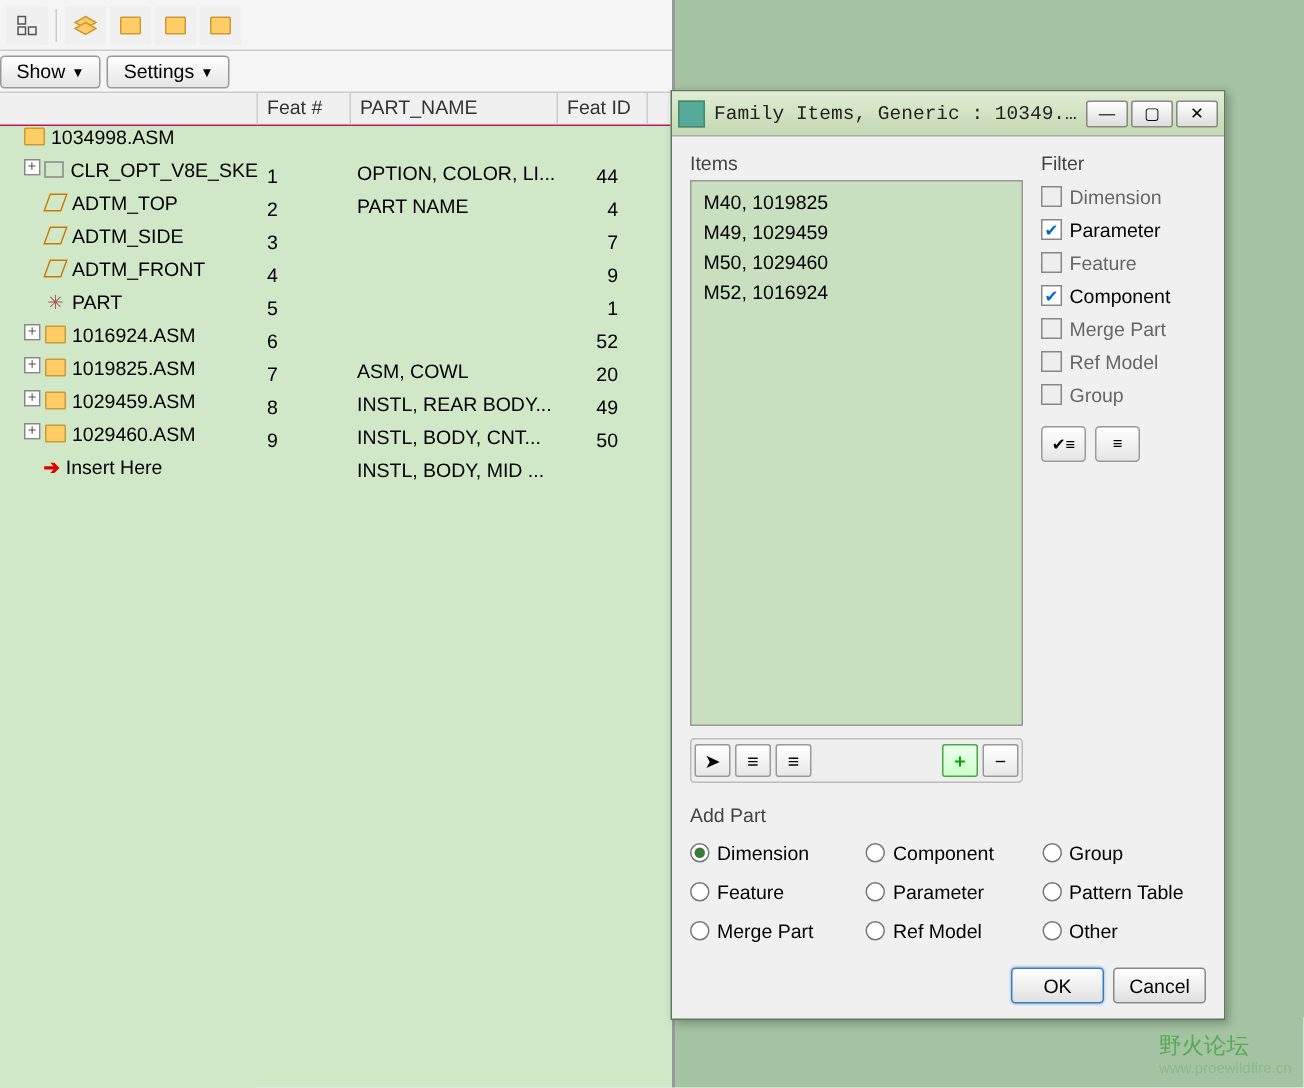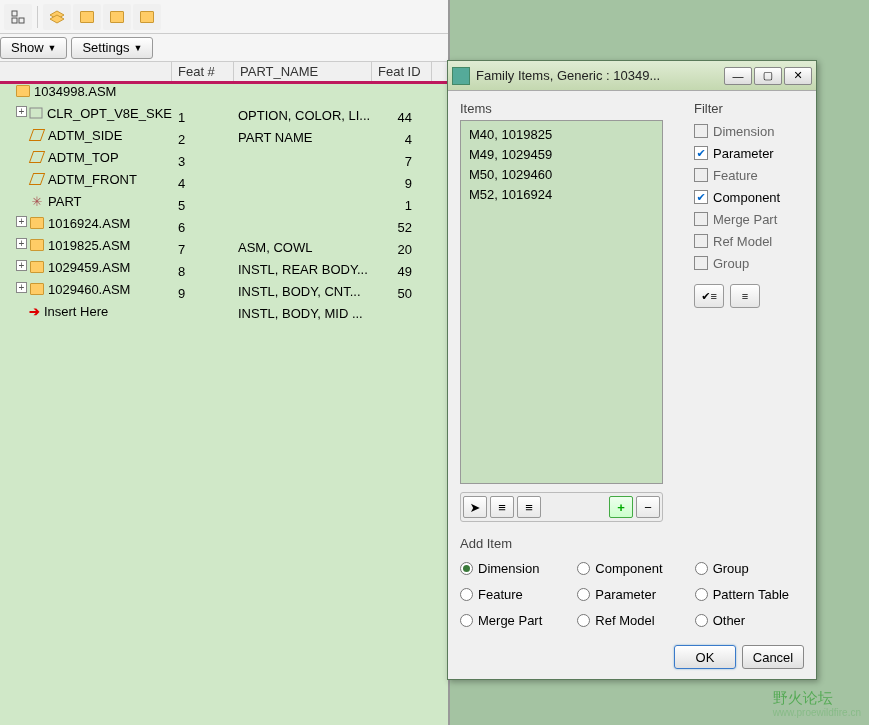--- a/index.html
+++ b/index.html
@@ -10,52 +10,52 @@
   .toolbar-row { height: 34px; border-bottom: 1px solid #ccc; display: flex; align-items: center; padding: 2px 4px; gap: 2px; background: #f5f5f5; }
   .tb-btn { width: 28px; height: 26px; border: 1px solid transparent; background: #f0f0f0; border-radius: 2px; display: flex; align-items: center; justify-content: center; cursor: pointer; }
   .tb-sep { width: 1px; height: 22px; background: #ccc; margin: 0 3px; }
   .btn-row { height: 28px; border-bottom: 1px solid #ccc; display: flex; align-items: center; padding: 2px 0; gap: 4px; background: #f5f5f5; }
   .std-btn { height: 22px; border: 1px solid #999; background: linear-gradient(#fff,#e5e5e5); border-radius: 3px; padding: 0 10px; cursor: pointer; display: flex; align-items: center; gap: 4px; }
   .caret { font-size: 9px; }
   
   .tree-area { display: flex; height: calc(100% - 62px); }
   .tree-col { width: 172px; background: #d0e8c8; overflow: hidden; }
   .feat-col { flex: 1; background: #d0e8c8; }
-  .col-hdr { height: 22px; background: #f0f0f0; border-bottom: 3px solid #be185d; display: flex; }
+  .col-hdr { height: 22px; background: #f0f0f0; border-bottom: 1px solid #be185d; display: flex; }
   .hdr-cell { border-right: 1px solid #ccc; padding: 2px 6px; color: #333; }
   .tree-row { height: 22px; display: flex; align-items: flex-start; padding-left: 2px; white-space: nowrap; }
   .tree-row.lvl1 { padding-left: 16px; }
   .expander { width: 11px; height: 11px; border: 1px solid #888; background: #fff; font-size: 10px; line-height: 9px; text-align: center; margin-right: 2px; cursor: pointer; color:#555; }
   .tree-icon { width: 16px; height: 14px; margin-right: 3px; display: inline-flex; align-items: center; justify-content: center; }
   .data-cell { height: 22px; display: flex; align-items: center; }
   .feat-num { width: 62px; padding-left: 6px; }
   .part-name { width: 138px; padding-left: 4px; overflow: hidden; text-overflow: ellipsis; white-space: nowrap; margin-top: 40px; }
   .feat-id { width: 50px; text-align: right; padding-right: 10px; }
   .insert-arrow { color: #d00; font-weight: bold; margin-right: 4px; }
 
   
   .dialog { position: absolute; left: 447px; top: 60px; width: 370px; height: 620px; background: #f0f0f0; border: 1px solid #5a7a5a; box-shadow: 2px 2px 6px rgba(0,0,0,0.3); }
   .titlebar { height: 30px; background: linear-gradient(#e0ecd4,#c4d8b0); display: flex; align-items: center; padding: 0 4px; border-bottom: 1px solid #aaa; }
   .title-icon { width: 18px; height: 18px; background: #5a9; border: 1px solid #486; margin-right: 6px; }
-  .title-text { flex: 1; color: #222; white-space: nowrap; overflow: hidden; text-overflow: ellipsis; }
+  .title-text { flex: 1; color: #222; white-space: nowrap; overflow: hidden; text-overflow: ellipsis; font-family: Liberation Mono, monospace; }
   .win-btns { display: flex; gap: 2px; }
   .win-btn { width: 28px; height: 18px; border: 1px solid #888; background: linear-gradient(#fff,#ddd); border-radius: 2px; font-size: 11px; display: flex; align-items: center; justify-content: center; cursor: pointer; }
   
   .dlg-body { padding: 10px 12px; height: calc(100% - 30px); display: flex; flex-direction: column; }
   .top-section { display: flex; gap: 12px; flex: 1; }
   .items-panel { flex: 1; display: flex; flex-direction: column; }
   .panel-label { color: #444; margin-bottom: 4px; }
   .items-list { flex: 1; background: #c8e0c0; border: 1px solid #999; padding: 4px 8px; overflow: auto; }
   .items-list div { height: 20px; line-height: 20px; }
   .items-toolbar { height: 30px; display: flex; align-items: center; gap: 3px; margin-top: 8px; border:1px solid #bbb; padding:2px; background:#eee; border-radius:3px;}
   .mini-btn { width: 24px; height: 22px; border: 1px solid #999; background: linear-gradient(#fff,#e8e8e8); border-radius: 2px; display: flex; align-items: center; justify-content: center; cursor: pointer; }
   .mini-btn.plus { color: #0a0; font-weight: bold; border-color:#4a4; background:linear-gradient(#efe,#cfc);}
   .mini-spacer { flex: 1; }
   
-  .filter-panel { width: 110px; margin-left: 19px; }
+  .filter-panel { width: 110px; }
   .chk-row { display: flex; align-items: center; gap: 5px; height: 22px; color: #666; }
   .chk-row.enabled { color: #000; }
   .chk { width: 14px; height: 14px; border: 1px solid #888; background: #fff; display: flex; align-items: center; justify-content: center; font-size: 11px; color: #06c; }
   .chk.disabled { background: #eee; }
   .filter-btns { display: flex; gap: 6px; margin-top: 10px; }
   .filt-btn { width: 30px; height: 24px; border: 1px solid #999; background: linear-gradient(#fff,#e5e5e5); border-radius: 3px; cursor: pointer; display:flex;align-items:center;justify-content:center;font-size:11px;}
   
   .add-section { margin-top: 14px; }
   .radio-grid { display: grid; grid-template-columns: 1fr 1fr 1fr; gap: 4px 8px; margin-top: 6px; }
   .radio-row { display: flex; align-items: center; gap: 5px; height: 22px; }
@@ -135,28 +135,28 @@
                 <rect x="1" y="1" width="12" height="10" fill="none" stroke="#888"></rect>
               </svg>
             </span>
             <span>CLR_OPT_V8E_SKE</span>
           </div>
           <div class="tree-row lvl1">
             <span style="width:13px;display:inline-block"></span>
             <span class="tree-icon">
               <span class="datum-ic"></span>
             </span>
+            <span>ADTM_TOP</span>
+          </div>
+          <div class="tree-row lvl1">
+            <span style="width:13px;display:inline-block"></span>
+            <span class="tree-icon">
+              <span class="datum-ic"></span>
+            </span>
             <span>ADTM_SIDE</span>
-          </div>
-          <div class="tree-row lvl1">
-            <span style="width:13px;display:inline-block"></span>
-            <span class="tree-icon">
-              <span class="datum-ic"></span>
-            </span>
-            <span>ADTM_TOP</span>
           </div>
           <div class="tree-row lvl1">
             <span style="width:13px;display:inline-block"></span>
             <span class="tree-icon">
               <span class="datum-ic"></span>
             </span>
             <span>ADTM_FRONT</span>
           </div>
           <div class="tree-row lvl1">
             <span style="width:13px;display:inline-block"></span>
@@ -326,21 +326,21 @@
               <span>Group</span>
             </div>
           </div>
         <div class="filter-btns">
           <div class="filt-btn">✔≡</div>
           <div class="filt-btn">≡</div>
         </div>
       </div>
     </div>
     <div class="add-section">
-      <div class="panel-label">Add Item</div>
+      <div class="panel-label">Add Part</div>
       <div class="radio-grid" id="radio-grid">
           <div class="radio-row">
             <span class="radio sel"></span>
             <span>Dimension</span>
           </div>
           <div class="radio-row">
             <span class="radio"></span>
             <span>Component</span>
           </div>
           <div class="radio-row">

